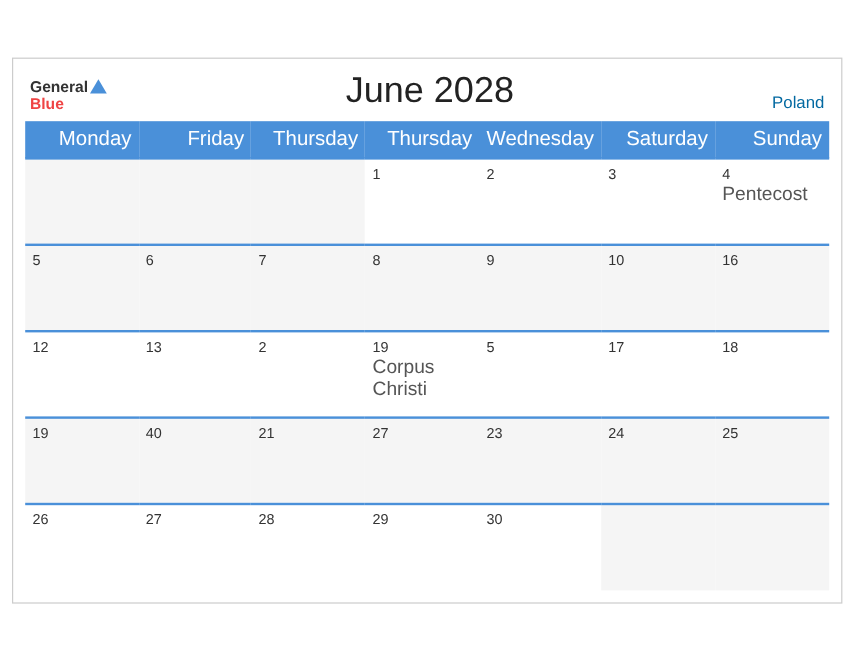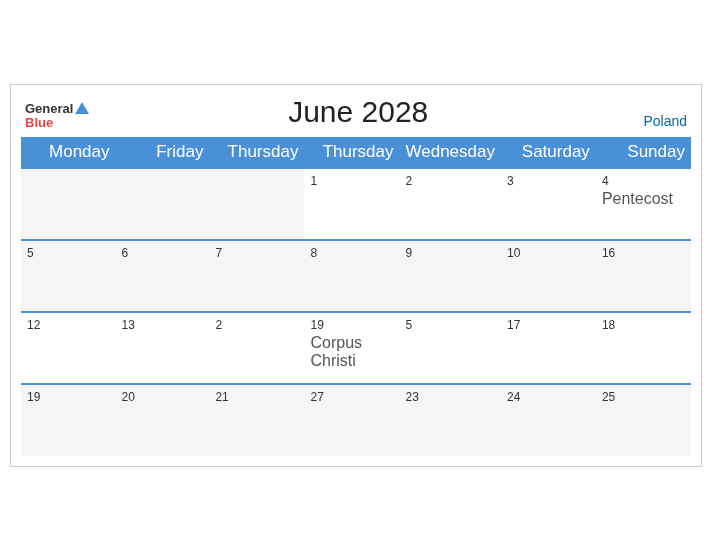--- a/index.html
+++ b/index.html
@@ -211,33 +211,52 @@
           </td>
           <td>
             <span class="day-num">18</span>
           </td>
         </tr>
         <tr class="alt-row">
           <td>
             <span class="day-num">19</span>
           </td>
           <td>
-            <span class="day-num">20</span>
+            <span class="day-num">40</span>
           </td>
           <td>
             <span class="day-num">21</span>
           </td>
           <td>
             <span class="day-num">27</span>
           </td>
           <td>
             <span class="day-num">23</span>
           </td>
           <td>
             <span class="day-num">24</span>
           </td>
           <td>
             <span class="day-num">25</span>
           </td>
+        </tr>
+        <tr>
+          <td>
+            <span class="day-num">26</span>
+          </td>
+          <td>
+            <span class="day-num">27</span>
+          </td>
+          <td>
+            <span class="day-num">28</span>
+          </td>
+          <td>
+            <span class="day-num">29</span>
+          </td>
+          <td>
+            <span class="day-num">30</span>
+          </td>
+          <td class="empty"></td>
+          <td class="empty"></td>
         </tr>
       </tbody>
   </table>
 </div>
 
 </body></html>

